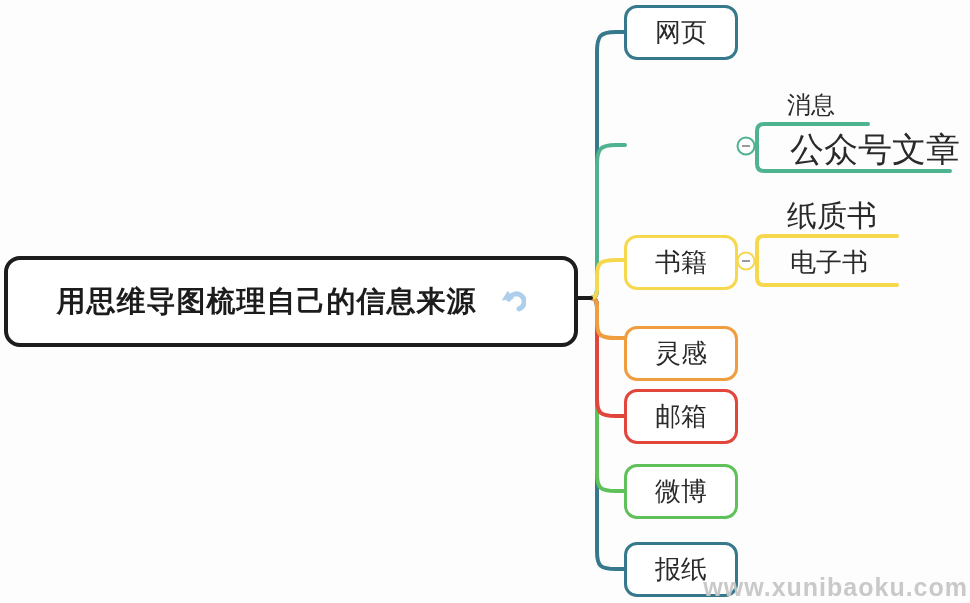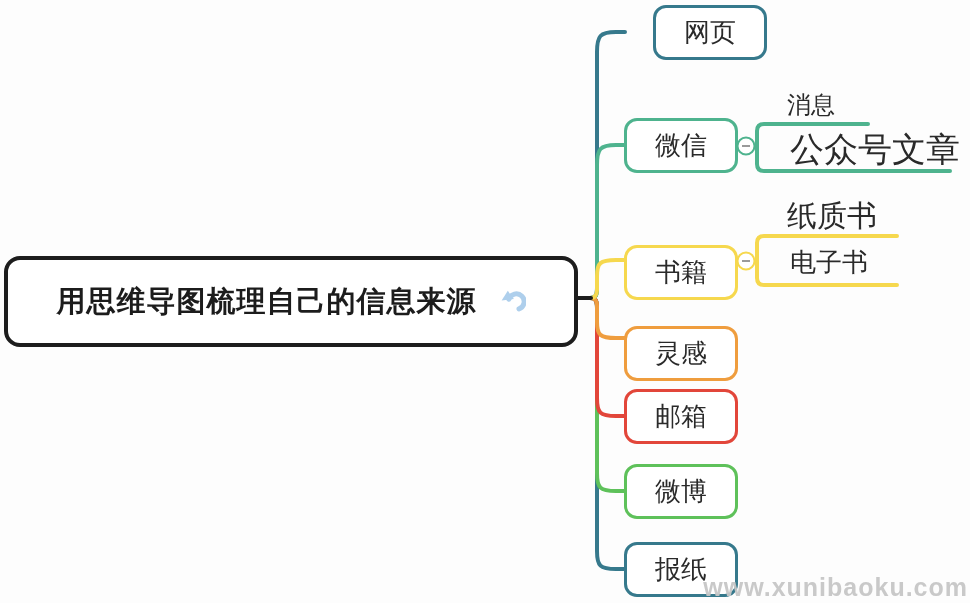--- a/index.html
+++ b/index.html
@@ -77,29 +77,26 @@
   </svg>
 
   <div class="node root-node">
     <span class="root-label">用思维导图梳理自己的信息来源</span>
     <svg class="link-icon" viewBox="0 0 24 24">
       <path d="M17.5 17.5 A7.2 7.2 0 1 0 8.2 8.6" fill="none" stroke="#aecfec" stroke-width="4.6" stroke-linecap="round"></path>
       <polygon points="1.5,9.8 12.8,8.4 7.2,0.8" fill="#aecfec"></polygon>
     </svg>
   </div>
 
-  <div class="node branch-node" style="top: 5px; border-color: rgb(54, 121, 140); margin-left: 29px;">
+  <div class="node branch-node" style="top: 5px; border-color: rgb(54, 121, 140);">
     <span class="branch-label">网页</span>
   </div>
 
-  <div class="node branch-node" style="top: 118px; border-color: rgb(78, 179, 142);">
-    <span class="branch-label">微信</span>
-  </div>
 
-  <div class="node branch-node" style="top: 245px; border-color: rgb(246, 216, 78);">
+  <div class="node branch-node" style="top: 235px; border-color: rgb(246, 216, 78);">
     <span class="branch-label">书籍</span>
   </div>
 
   <div class="node branch-node" style="top: 326px; border-color: rgb(239, 157, 62);">
     <span class="branch-label">灵感</span>
   </div>
 
   <div class="node branch-node" style="top: 389px; border-color: rgb(226, 70, 58);">
     <span class="branch-label">邮箱</span>
   </div>

